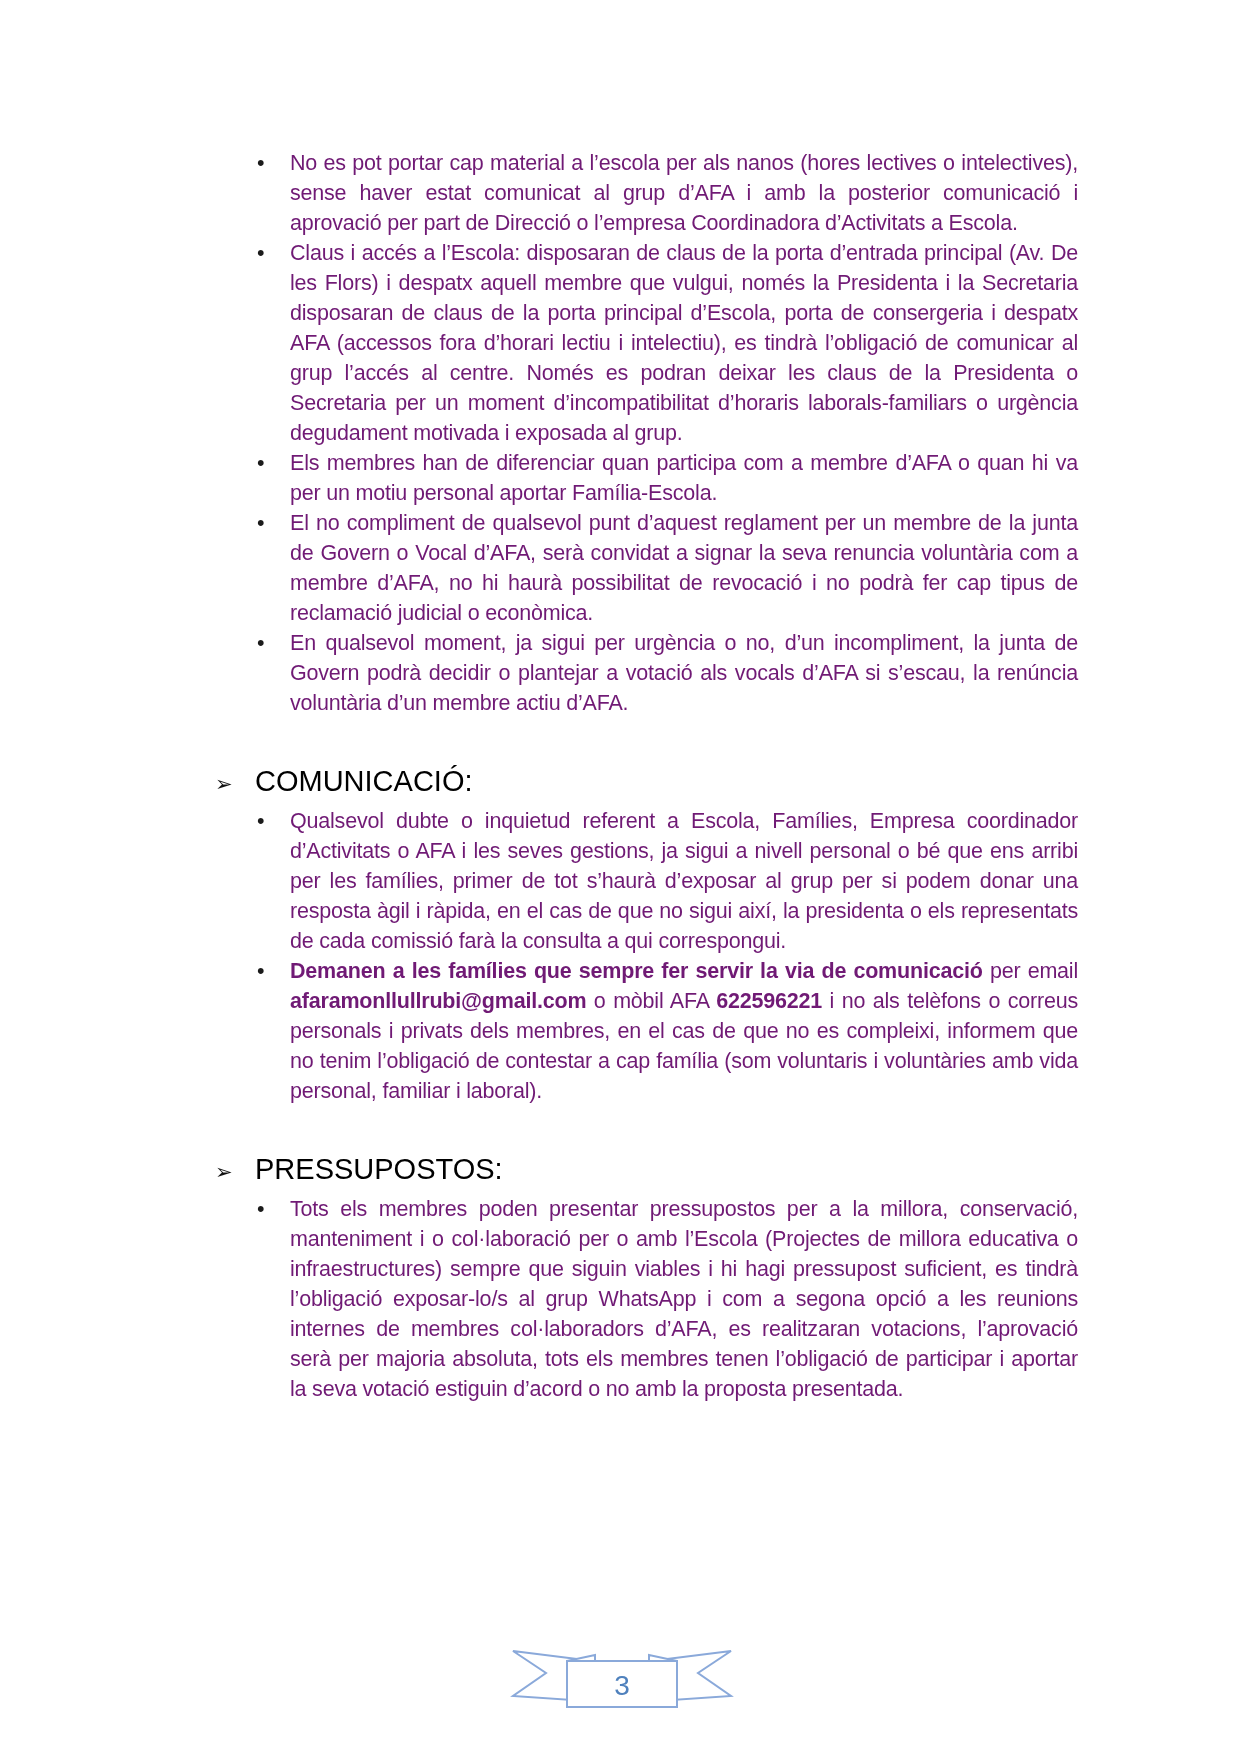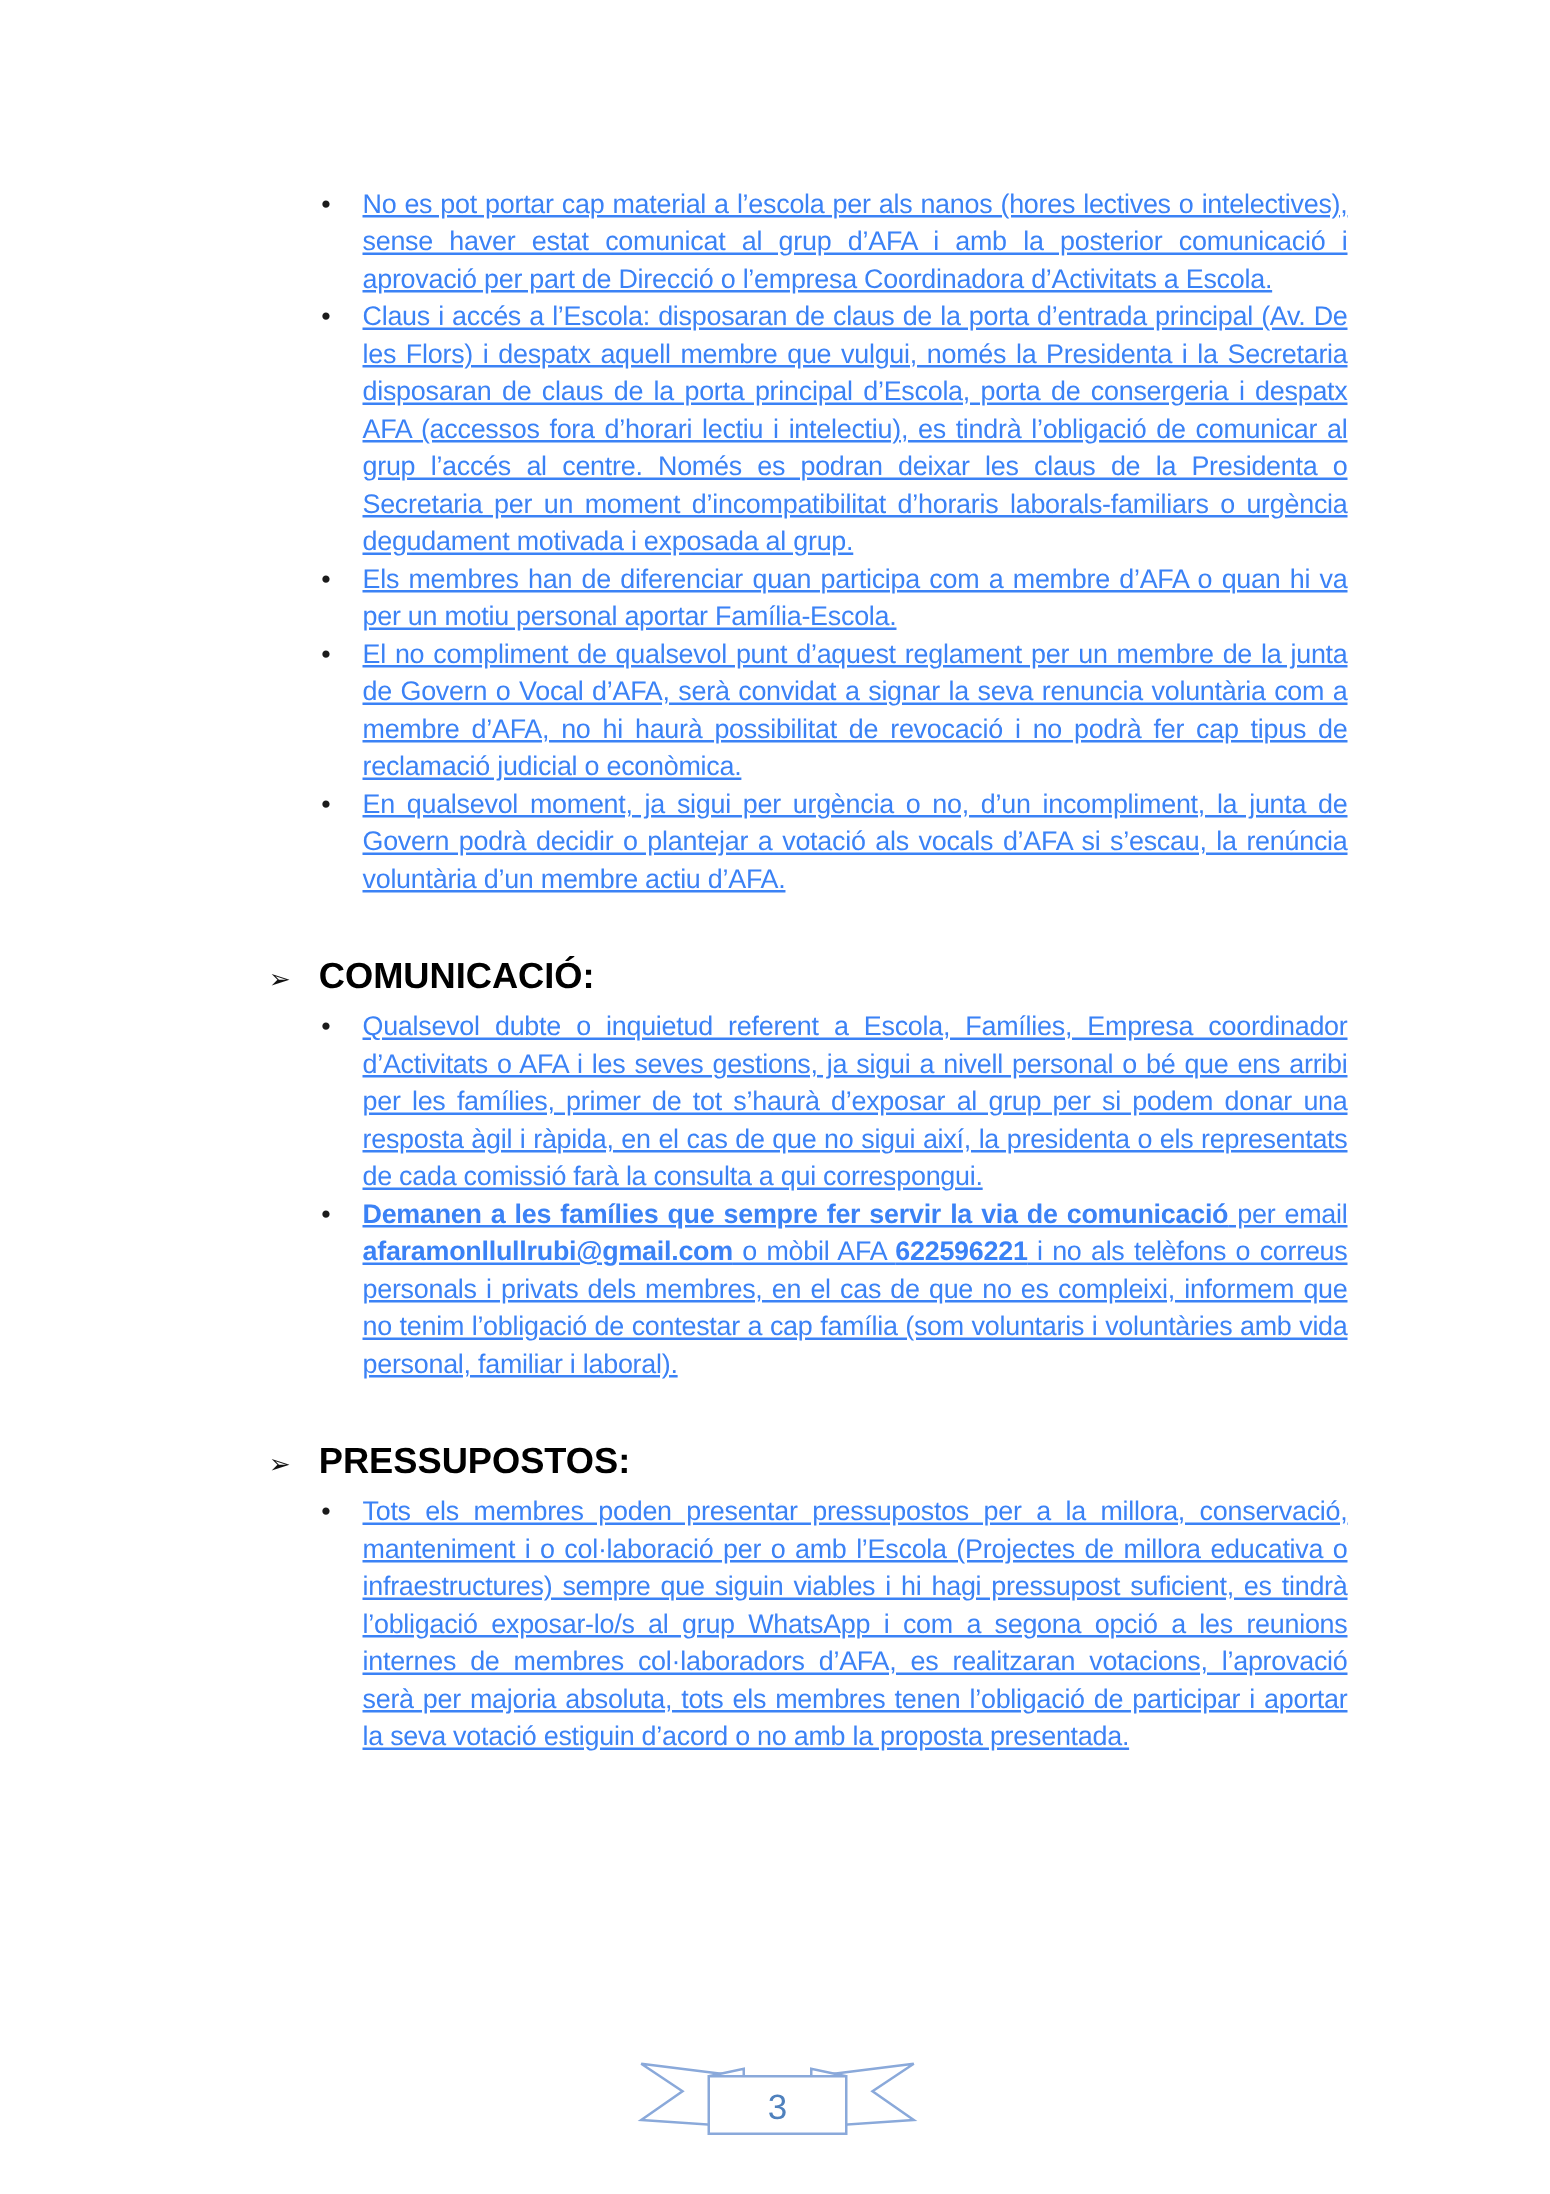--- a/index.html
+++ b/index.html
@@ -23,22 +23,21 @@
     width: 865px;
   }
   ul.bullets {
     list-style: none;
     margin: 0;
     padding: 0 0 0 75px;
     font-size: 21.5px;
     line-height: 30px;
     letter-spacing: -0.2px;
     text-align: justify;
-    color: #3b82f6;
-    text-decoration: underline;
+    color: #701a75;
   }
   ul.bullets li {
     position: relative;
     width: 788px;
   }
   ul.bullets li::before {
     content: "\2022";
     position: absolute;
     left: -33px;
     top: 0;
@@ -54,21 +53,21 @@
     line-height: 36px;
   }
   .heading .marker {
     width: 40px;
     font-size: 21px;
     color: #111;
     flex: 0 0 40px;
   }
   .heading .heading-text {
     font-size: 29px;
-    font-weight: bold;
+    font-weight: normal;
     color: #000000;
     letter-spacing: 0;
   }
   .ribbon {
     position: absolute;
     left: 506px;
     top: 1646px;
     width: 232px;
     height: 66px;
   }

